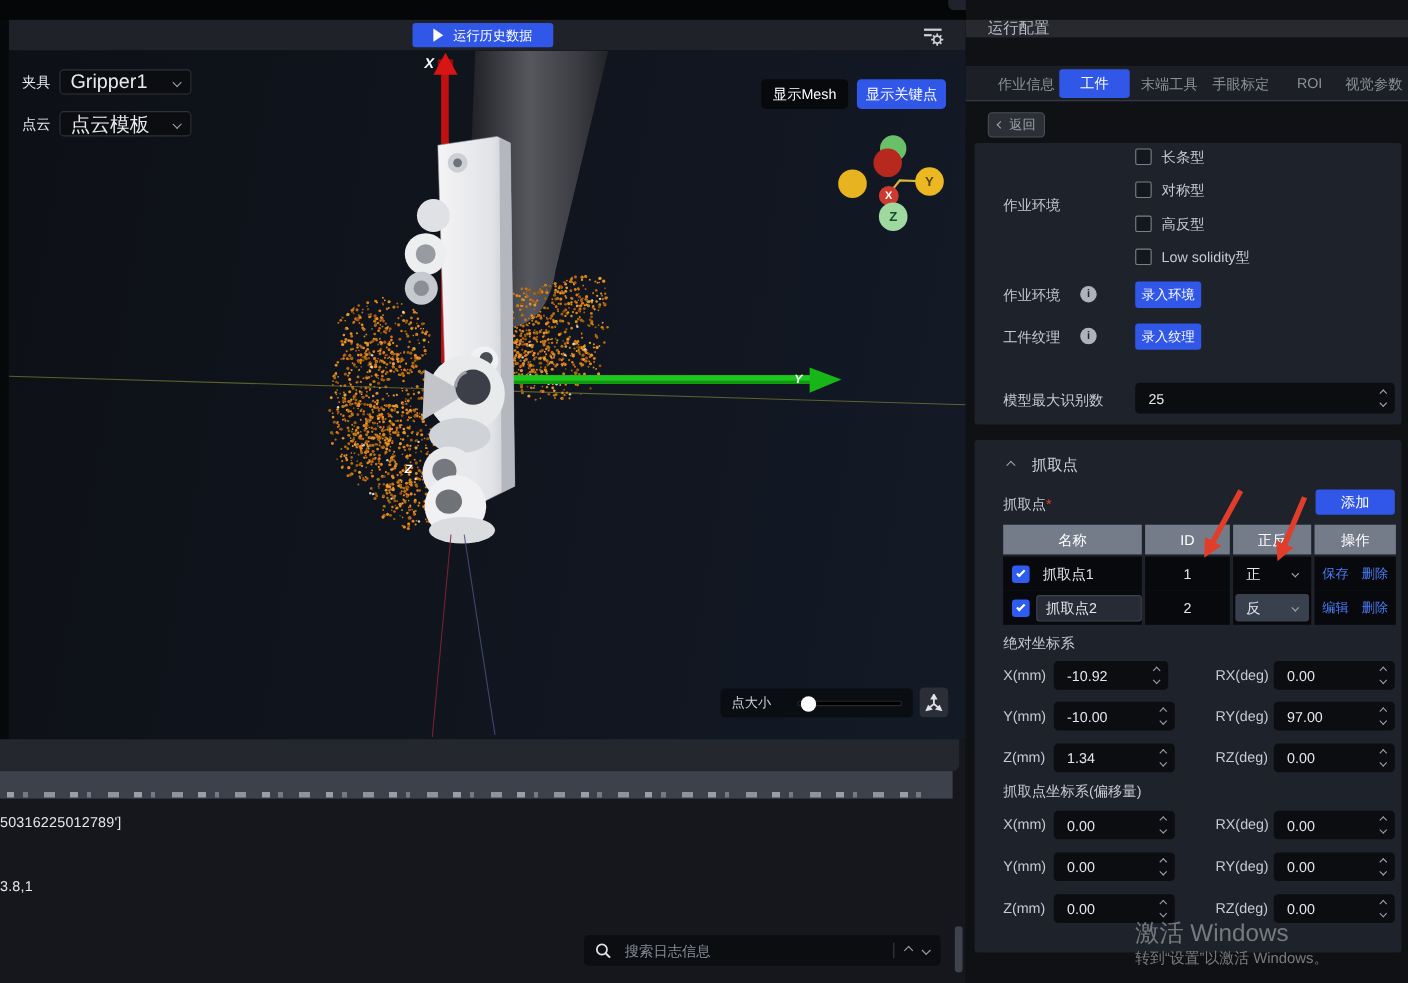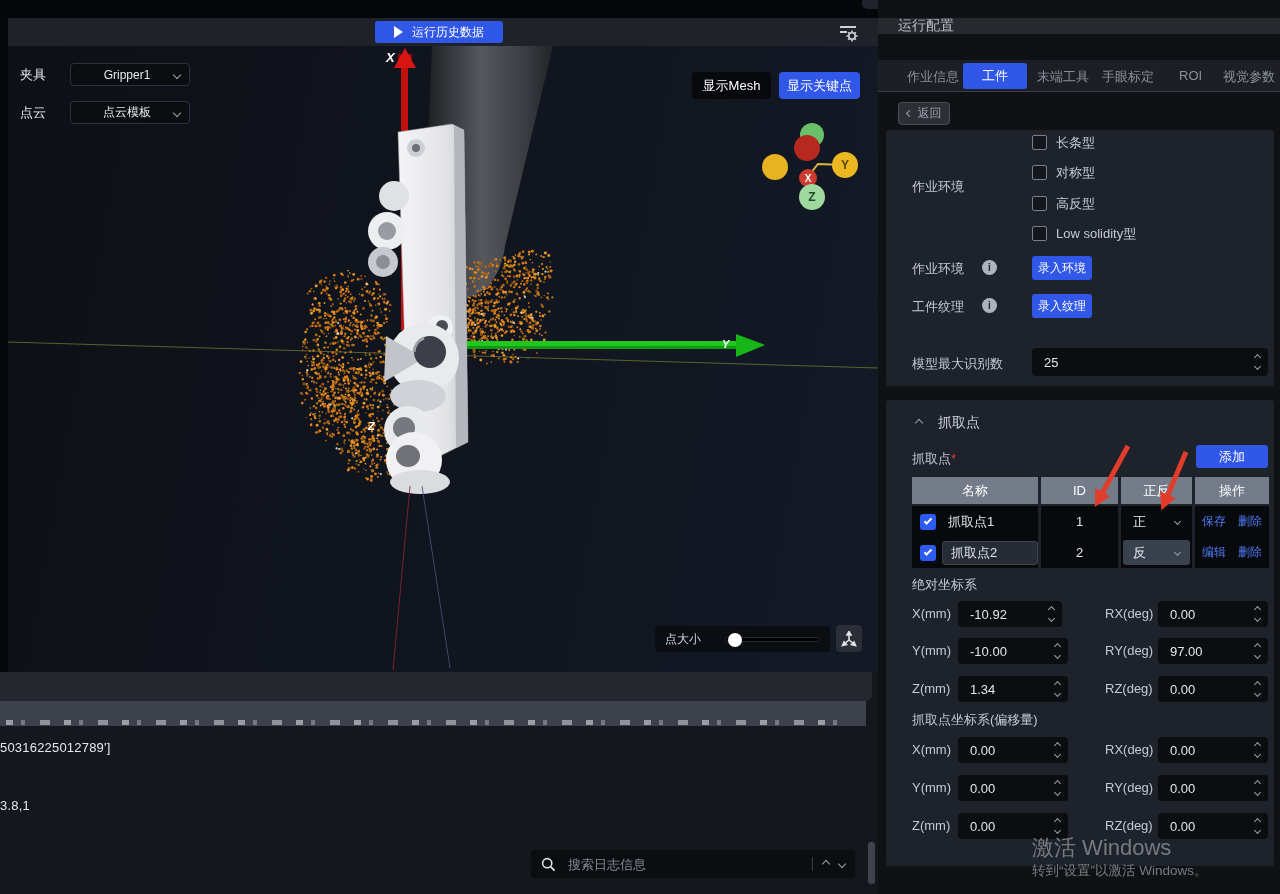--- a/index.html
+++ b/index.html
@@ -15,23 +15,23 @@
   .vp-toolbar{position:absolute;left:8px;top:18px;width:870px;height:28px;background:#1f2229;}
   .run-btn{position:absolute;left:367px;top:3px;width:128px;height:22px;background:#3157e8;border-radius:3px;
     display:flex;align-items:center;justify-content:center;gap:9px;color:#fff;font-size:12px;cursor:pointer;}
   .play-tri{width:0;height:0;border-top:6px solid transparent;border-bottom:6px solid transparent;border-left:9px solid #fff;}
   .filter-gear{position:absolute;right:16px;top:5px;width:26px;height:20px;cursor:pointer;}
 
   
   .viewport{position:absolute;left:8px;top:46px;width:870px;height:626px;overflow:hidden;
     background:linear-gradient(100deg,#0d1016 0%,#10141d 45%,#131a26 100%);}
   .scene{position:absolute;left:0;top:0;}
-  .vp-row{position:absolute;display:flex;align-items:center;gap:24px;color:#e7e9ee;font-size:13px;text-align:center;}
+  .vp-row{position:absolute;display:flex;align-items:center;gap:8px;color:#e7e9ee;font-size:13px;}
   .drop{width:120px;height:23px;background:#0b0d11;border:1px solid #2e323a;border-radius:4px;
-    display:flex;align-items:center;padding:0 9px;color:#e7e9ee;font-size:12px;cursor:pointer;}
+    display:flex;align-items:center;padding:0 9px;color:#e7e9ee;font-size:18px;cursor:pointer;}
   .drop .sp{flex:1;}
   .vbtn{position:absolute;height:27px;border-radius:4px;display:flex;align-items:center;justify-content:center;
     color:#fff;font-size:13px;cursor:pointer;}
   .vbtn.dark{background:#08090c;}
   .vbtn.blue{background:#3157e8;}
 
   
   .gizmo{position:absolute;left:752px;top:80px;width:110px;height:110px;}
   .gz{position:absolute;border-radius:50%;display:flex;align-items:center;justify-content:center;
     font-size:12px;font-weight:bold;}

